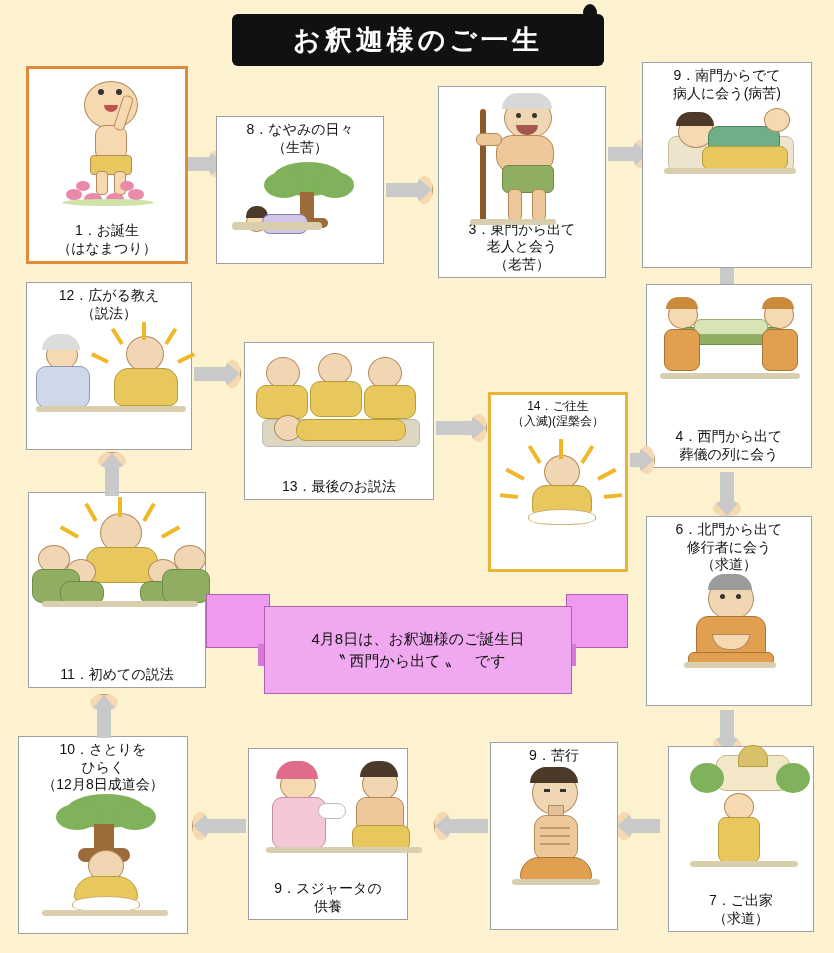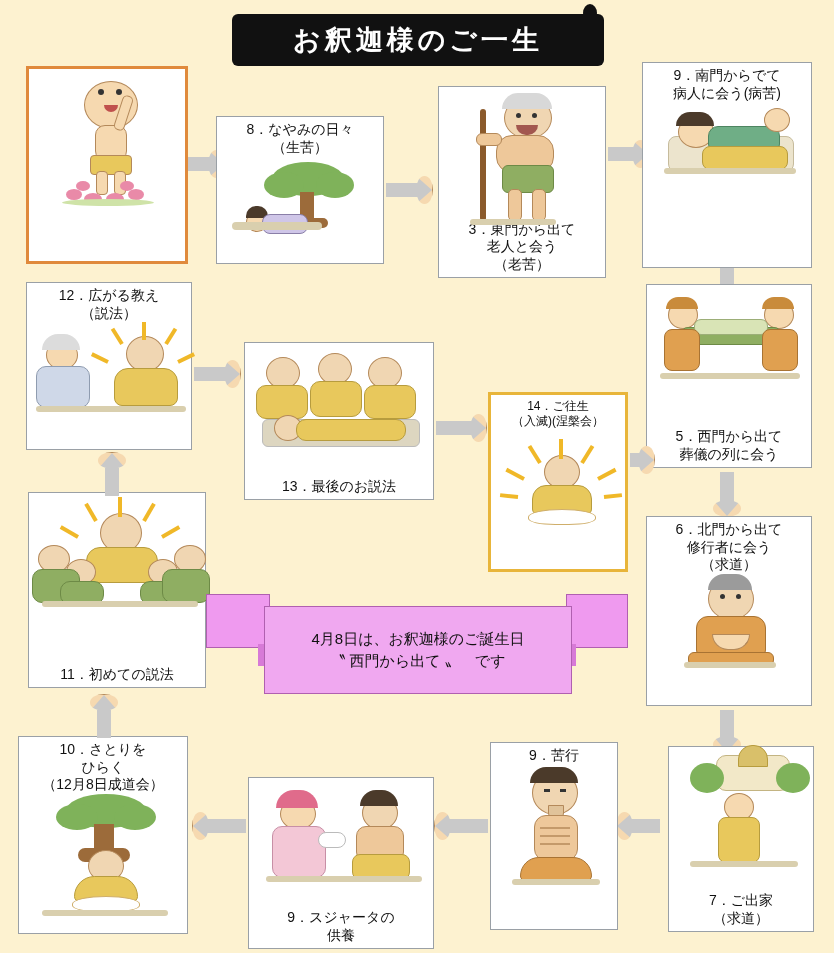--- a/index.html
+++ b/index.html
@@ -115,20 +115,22 @@
       <div class="fig skin" style="left:64px;top:98px;width:10px;height:22px;border-radius:4px;border:1px solid #b4895a;"></div>
       <div class="fig skin" style="left:82px;top:98px;width:10px;height:22px;border-radius:4px;border:1px solid #b4895a;"></div>
       <div class="fig petal" style="left:34px;top:116px;width:16px;height:11px;"></div>
       <div class="fig petal" style="left:52px;top:120px;width:18px;height:12px;"></div>
       <div class="fig petal" style="left:74px;top:120px;width:18px;height:12px;"></div>
       <div class="fig petal" style="left:96px;top:116px;width:16px;height:11px;"></div>
       <div class="fig petal" style="left:44px;top:108px;width:14px;height:10px;"></div>
       <div class="fig petal" style="left:88px;top:108px;width:14px;height:10px;"></div>
       <div class="fig" style="left:30px;top:126px;width:92px;height:7px;border-radius:50%;background:#cfe3a8;"></div>
     </div>
+    <div class="cap">1．お誕生
+（はなまつり）</div>
   </div>
 
   <div class="arrow ar-right" style="left:188px;top:150px;width:36px;height:28px;">
     <div class="shaft" style="width:22px;"></div>
       <div class="head" style="left:20px;"></div>
   </div>
 
   <div class="node" style="left:216px;top:116px;width:168px;height:148px;">
     <div class="cap">8．なやみの日々
 （生苦）</div>
@@ -203,21 +205,21 @@
       <div class="fig" style="left:18px;top:12px;width:28px;height:26px;border-radius:50%;background:#f6d9b0;border:1px solid #b4895a;"></div>
       <div class="fig" style="left:114px;top:12px;width:28px;height:26px;border-radius:50%;background:#f6d9b0;border:1px solid #b4895a;"></div>
       <div class="fig" style="left:16px;top:8px;width:32px;height:12px;border-radius:16px 16px 0 0;background:#c98b3b;"></div>
       <div class="fig" style="left:112px;top:8px;width:32px;height:12px;border-radius:16px 16px 0 0;background:#c98b3b;"></div>
       <div class="fig" style="left:30px;top:38px;width:100px;height:16px;border-radius:8px;background:#8fae62;border:1px solid #6d8a46;"></div>
       <div class="fig" style="left:44px;top:30px;width:72px;height:14px;border-radius:7px;background:#d9e4b6;border:1px solid #9cae78;"></div>
       <div class="fig robe-o" style="left:14px;top:40px;width:34px;height:40px;border-radius:8px;border:1px solid #a87333;"></div>
       <div class="fig robe-o" style="left:112px;top:40px;width:34px;height:40px;border-radius:8px;border:1px solid #a87333;"></div>
       <div class="fig" style="left:10px;top:84px;width:140px;height:6px;border-radius:3px;background:#d9cfae;"></div>
     </div>
-    <div class="cap">5．西門から出て
+    <div class="cap">4．西門から出て
 葬儀の列に会う</div>
   </div>
 
   <div class="arrow ar-down" style="left:713px;top:472px;width:28px;height:46px;">
     <div class="shaft" style="height:30px;"></div>
       <div class="head" style="top:28px;"></div>
   </div>
 
   <div class="node" style="left:646px;top:516px;width:166px;height:190px;">
     <div class="cap">6．北門から出て
@@ -277,21 +279,21 @@
       <div class="fig robe-o" style="left:26px;top:92px;width:70px;height:22px;border-radius:30px 30px 8px 8px;border:1px solid #a87333;"></div>
       <div class="fig" style="left:18px;top:114px;width:88px;height:6px;border-radius:3px;background:#d9cfae;"></div>
     </div>
   </div>
 
   <div class="arrow ar-left" style="left:434px;top:812px;width:56px;height:28px;">
     <div class="shaft" style="width:40px;left:14px;"></div>
       <div class="head"></div>
   </div>
 
-  <div class="node" style="left:248px;top:777px;width:186px;height:172px;">
+  <div class="node" style="left:248px;top:748px;width:160px;height:172px;">
     <div class="art">
 
       <div class="fig" style="left:28px;top:16px;width:34px;height:30px;border-radius:50%;background:#f6d9b0;border:1px solid #b4895a;"></div>
       <div class="fig" style="left:24px;top:8px;width:42px;height:18px;border-radius:22px 22px 0 0;background:#e06b8b;"></div>
       <div class="fig" style="left:20px;top:44px;width:52px;height:50px;border-radius:10px;background:#f3c7d6;border:1px solid #c78fa6;"></div>
       <div class="fig" style="left:66px;top:50px;width:26px;height:14px;border-radius:8px;background:#fff;border:1px solid #bbb;"></div>
       <div class="fig" style="left:110px;top:14px;width:34px;height:32px;border-radius:50%;background:#f0d6b2;border:1px solid #b4895a;"></div>
       <div class="fig" style="left:108px;top:8px;width:38px;height:16px;border-radius:20px 20px 0 0;background:#4b3a2a;"></div>
       <div class="fig skin2" style="left:104px;top:44px;width:46px;height:34px;border-radius:10px;border:1px solid #b4895a;"></div>
       <div class="fig robe-y" style="left:100px;top:72px;width:56px;height:24px;border-radius:8px;border:1px solid #b79c3e;"></div>

